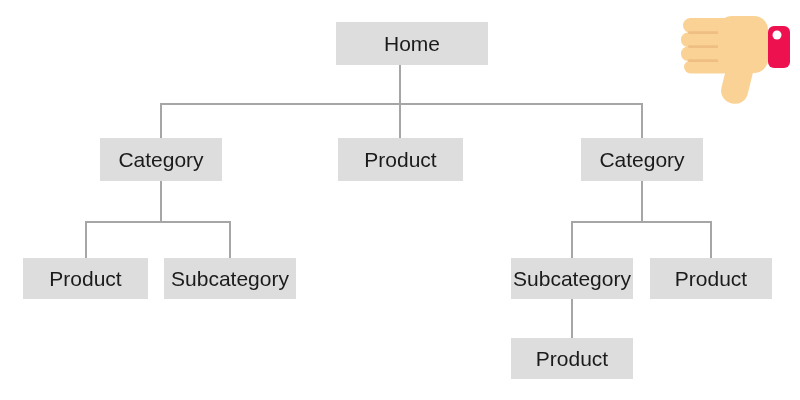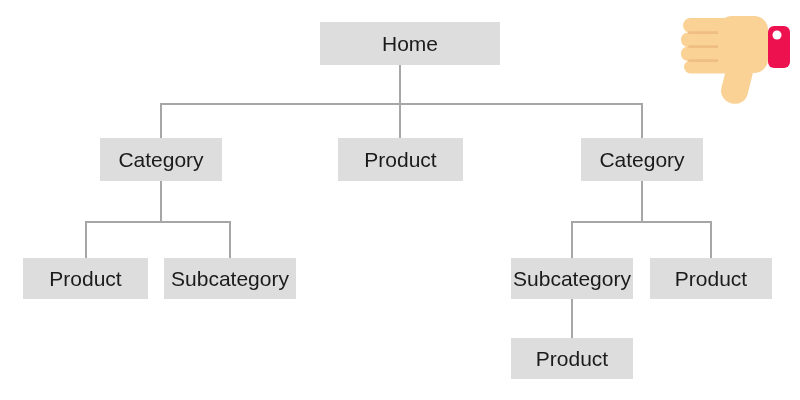--- a/index.html
+++ b/index.html
@@ -57,21 +57,21 @@
     <path d="M400 65 V105"></path>
     <path d="M161 140 V104 H642 V140"></path>
     <path d="M400 104 V140"></path>
     <path d="M161 181 V223"></path>
     <path d="M86 259 V222 H230 V259"></path>
     <path d="M642 181 V223"></path>
     <path d="M572 259 V222 H711 V259"></path>
     <path d="M572 299 V339"></path>
   </svg>
 
-  <div class="node" style="left:320px; top:22px;  width:180px; height:43px">Home</div>
+  <div class="node" style="left:336px; top:22px;  width:152px; height:43px">Home</div>
 
   <div class="node" style="left:100px; top:138px; width:122px; height:43px">Category</div>
 
   <div class="node" style="left:338px; top:138px; width:125px; height:43px">Product</div>
 
   <div class="node" style="left:581px; top:138px; width:122px; height:43px">Category</div>
 
   <div class="node" style="left:23px;  top:258px; width:125px; height:41px">Product</div>
 
   <div class="node" style="left:164px; top:258px; width:132px; height:41px">Subcategory</div>

